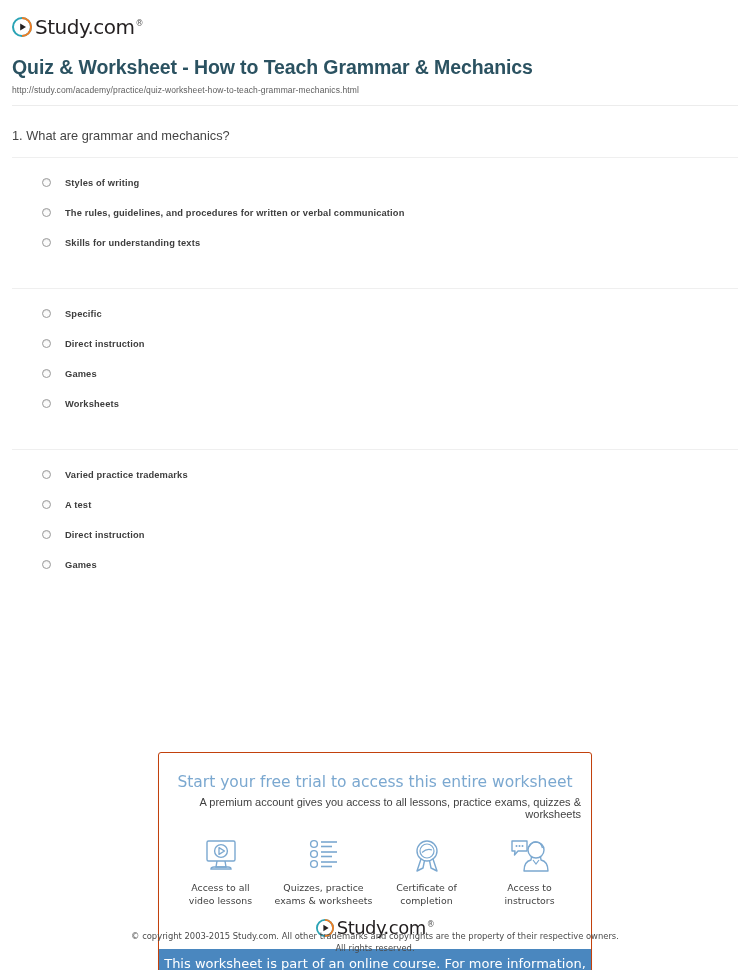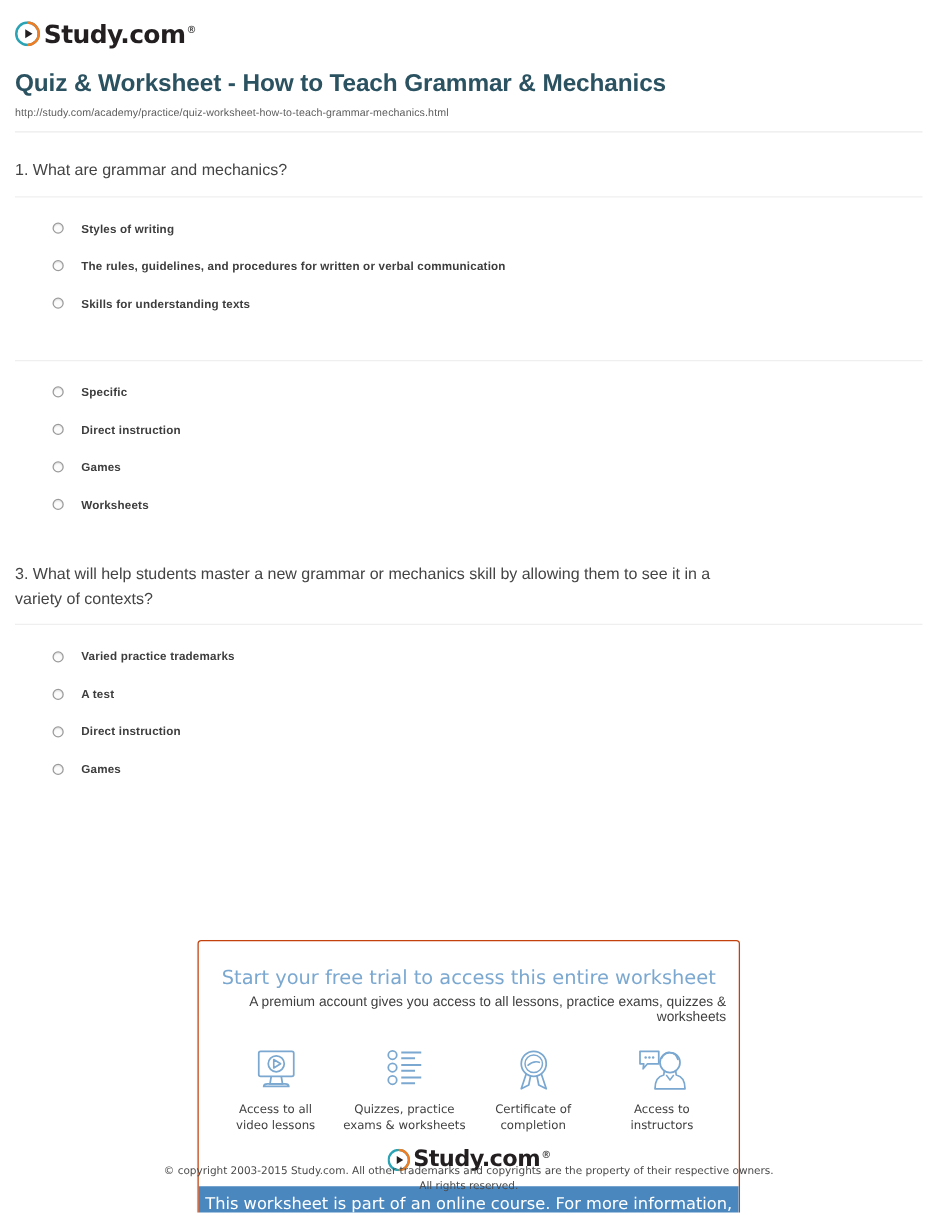--- a/index.html
+++ b/index.html
@@ -25,21 +25,21 @@
   }
   .logo {
     display: inline-flex;
     align-items: center;
     gap: 3px;
   }
   .logo-mark { display: block; }
   .logo-word {
     font-family: "DejaVu Sans", sans-serif;
     font-size: 20px;
-    font-weight: 700;
+    font-weight: 400;
     letter-spacing: -0.5px;
     color: #231f20;
     line-height: 1;
     text-align: center;
   }
   .logo-word .dotcom { color: #231f20; }
   .logo-tm {
     font-size: 8px;
     color: #555;
     vertical-align: super;
@@ -245,21 +245,20 @@
         <span class="option-label">Games</span>
       </li>
       <li class="option">
         <span class="radio"></span>
         <span class="option-label">Worksheets</span>
       </li>
     </ul>
   </section>
 
   <section class="question-block" style="padding-top:30px;">
-    <p class="question-text">3. What will help students master a new grammar or mechanics skill by allowing them to see it in a variety of contexts?</p>
     <hr class="q-sep">
     <ul class="options">
       <li class="option">
         <span class="radio"></span>
         <span class="option-label">Varied practice trademarks</span>
       </li>
       <li class="option">
         <span class="radio"></span>
         <span class="option-label">A test</span>
       </li>

